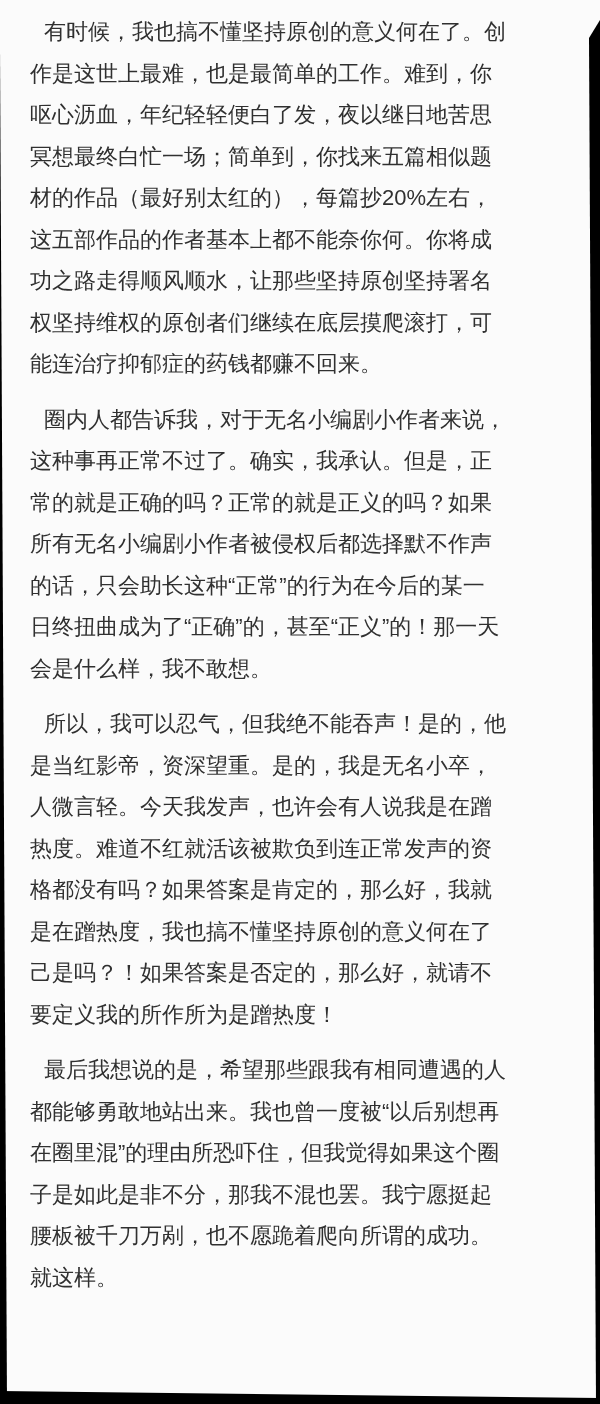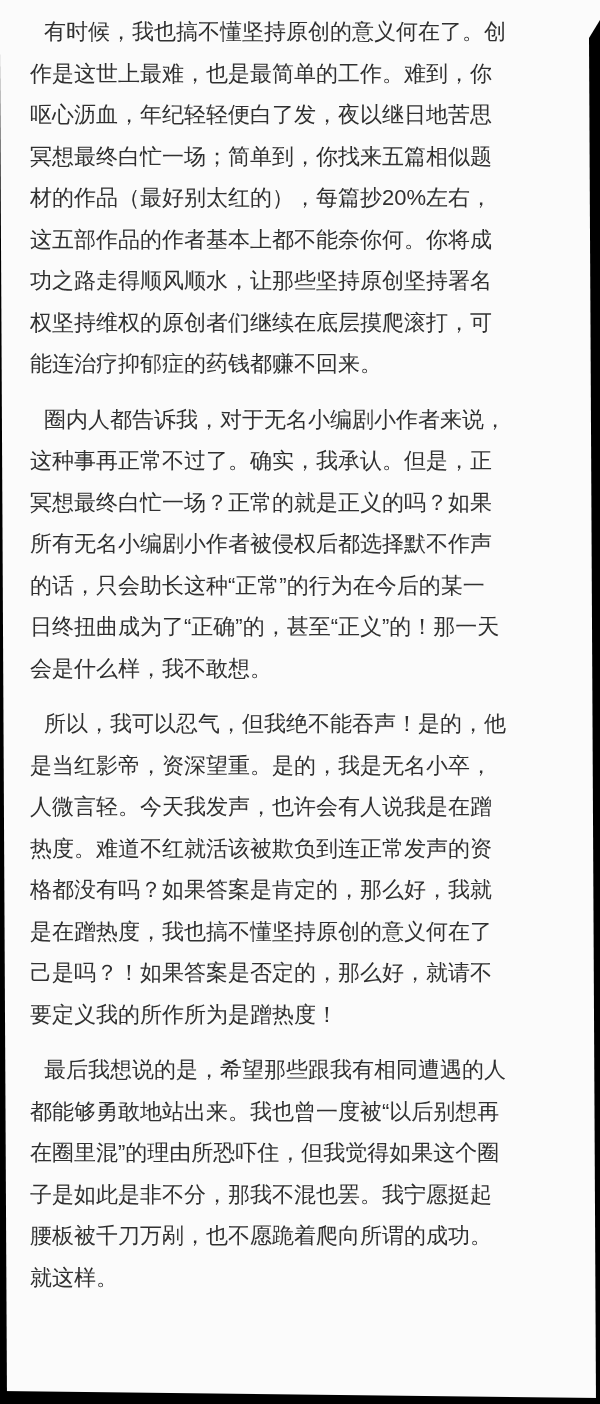--- a/index.html
+++ b/index.html
@@ -48,21 +48,21 @@
 作是这世上最难，也是最简单的工作。难到，你
 呕心沥血，年纪轻轻便白了发，夜以继日地苦思
 冥想最终白忙一场；简单到，你找来五篇相似题
 材的作品（最好别太红的），每篇抄20%左右，
 这五部作品的作者基本上都不能奈你何。你将成
 功之路走得顺风顺水，让那些坚持原创坚持署名
 权坚持维权的原创者们继续在底层摸爬滚打，可
 能连治疗抑郁症的药钱都赚不回来。</p>
   <p>圈内人都告诉我，对于无名小编剧小作者来说，
 这种事再正常不过了。确实，我承认。但是，正
-冥想最终白忙一场？正常的就是正义的吗？如果
+常的就是正确的吗？正常的就是正义的吗？如果
 所有无名小编剧小作者被侵权后都选择默不作声
 的话，只会助长这种“正常”的行为在今后的某一
 日终扭曲成为了“正确”的，甚至“正义”的！那一天
 会是什么样，我不敢想。</p>
   <p>所以，我可以忍气，但我绝不能吞声！是的，他
 是当红影帝，资深望重。是的，我是无名小卒，
 人微言轻。今天我发声，也许会有人说我是在蹭
 热度。难道不红就活该被欺负到连正常发声的资
 格都没有吗？如果答案是肯定的，那么好，我就
 是在蹭热度，我也搞不懂坚持原创的意义何在了

